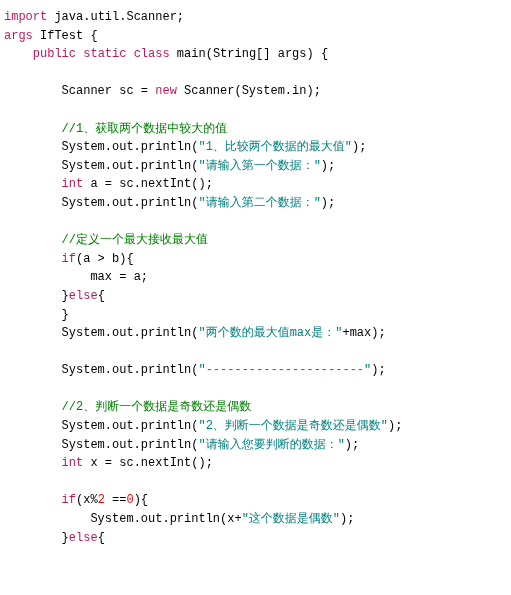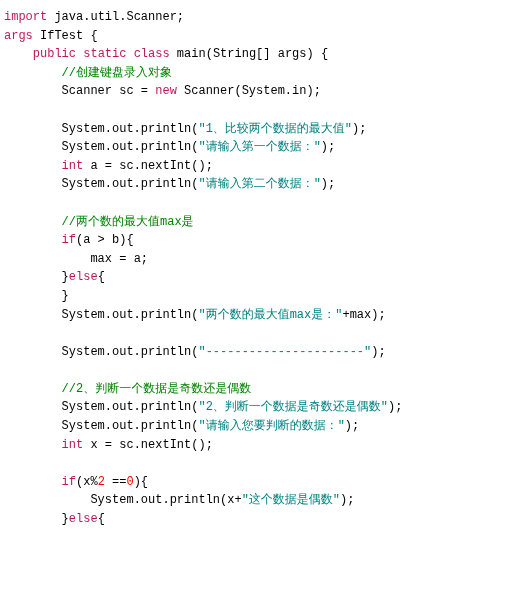--- a/index.html
+++ b/index.html
@@ -22,29 +22,30 @@
   .comment { color: #008000; }
   .num { color: #ff0000; }
 </style>
 </head>
 <body>
 
 <div>
 <div class="code-line"><span class="kw">import</span><span> java.util.Scanner;</span></div>
 <div class="code-line"><span class="kw">args</span><span> IfTest {</span></div>
 <div class="code-line"><span>    </span><span class="kw">public</span><span> </span><span class="kw">static</span><span> </span><span class="kw">class</span><span> main(String[] args) {</span></div>
-<div class="code-line"><span>        </span><span class="comment">//创建键盘录入对象</span></div>
+<div class="code-line"><span>        </span></div>
 <div class="code-line"><span>        </span><span>Scanner sc = </span><span class="kw">new</span><span> Scanner(System.in);</span></div>
 <div class="code-line"> </div>
+<div class="code-line"><span>        </span><span class="comment">//1、获取两个数据中较大的值</span></div>
 <div class="code-line"><span>        </span><span>System.out.println(</span><span class="str">"1、比较两个数据的最大值"</span><span>);</span></div>
 <div class="code-line"><span>        </span><span>System.out.println(</span><span class="str">"请输入第一个数据："</span><span>);</span></div>
 <div class="code-line"><span>        </span><span class="kw">int</span><span> a = sc.nextInt();</span></div>
 <div class="code-line"><span>        </span><span>System.out.println(</span><span class="str">"请输入第二个数据："</span><span>);</span></div>
 <div class="code-line"> </div>
-<div class="code-line"><span>        </span><span class="comment">//两个数的最大值max是</span></div>
+<div class="code-line"><span>        </span><span class="comment">//定义一个最大接收最大值</span></div>
 <div class="code-line"><span>        </span><span class="kw">if</span><span>(a &gt; b){</span></div>
 <div class="code-line"><span>            </span><span>max = a;</span></div>
 <div class="code-line"><span>        </span><span>}</span><span class="kw">else</span><span>{</span></div>
 <div class="code-line"><span>        </span><span>}</span></div>
 <div class="code-line"><span>        </span><span>System.out.println(</span><span class="str">"两个数的最大值max是："</span><span>+max);</span></div>
 <div class="code-line"> </div>
 <div class="code-line"><span>        </span><span>System.out.println(</span><span class="str">"----------------------"</span><span>);</span></div>
 <div class="code-line"> </div>
 <div class="code-line"><span>        </span><span class="comment">//2、判断一个数据是奇数还是偶数</span></div>
 <div class="code-line"><span>        </span><span>System.out.println(</span><span class="str">"2、判断一个数据是奇数还是偶数"</span><span>);</span></div>

